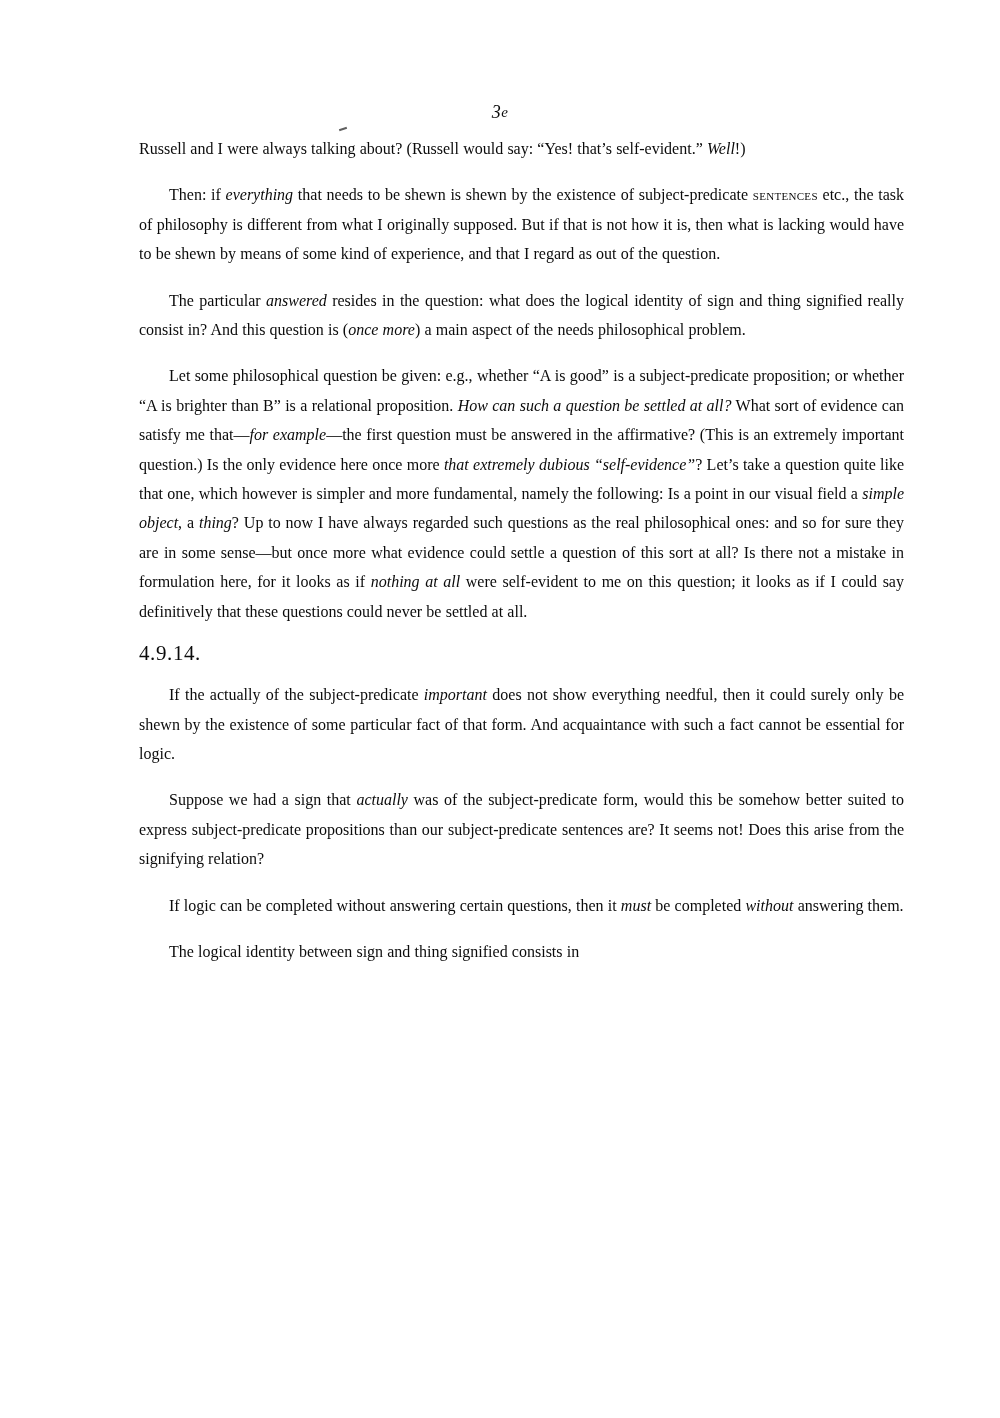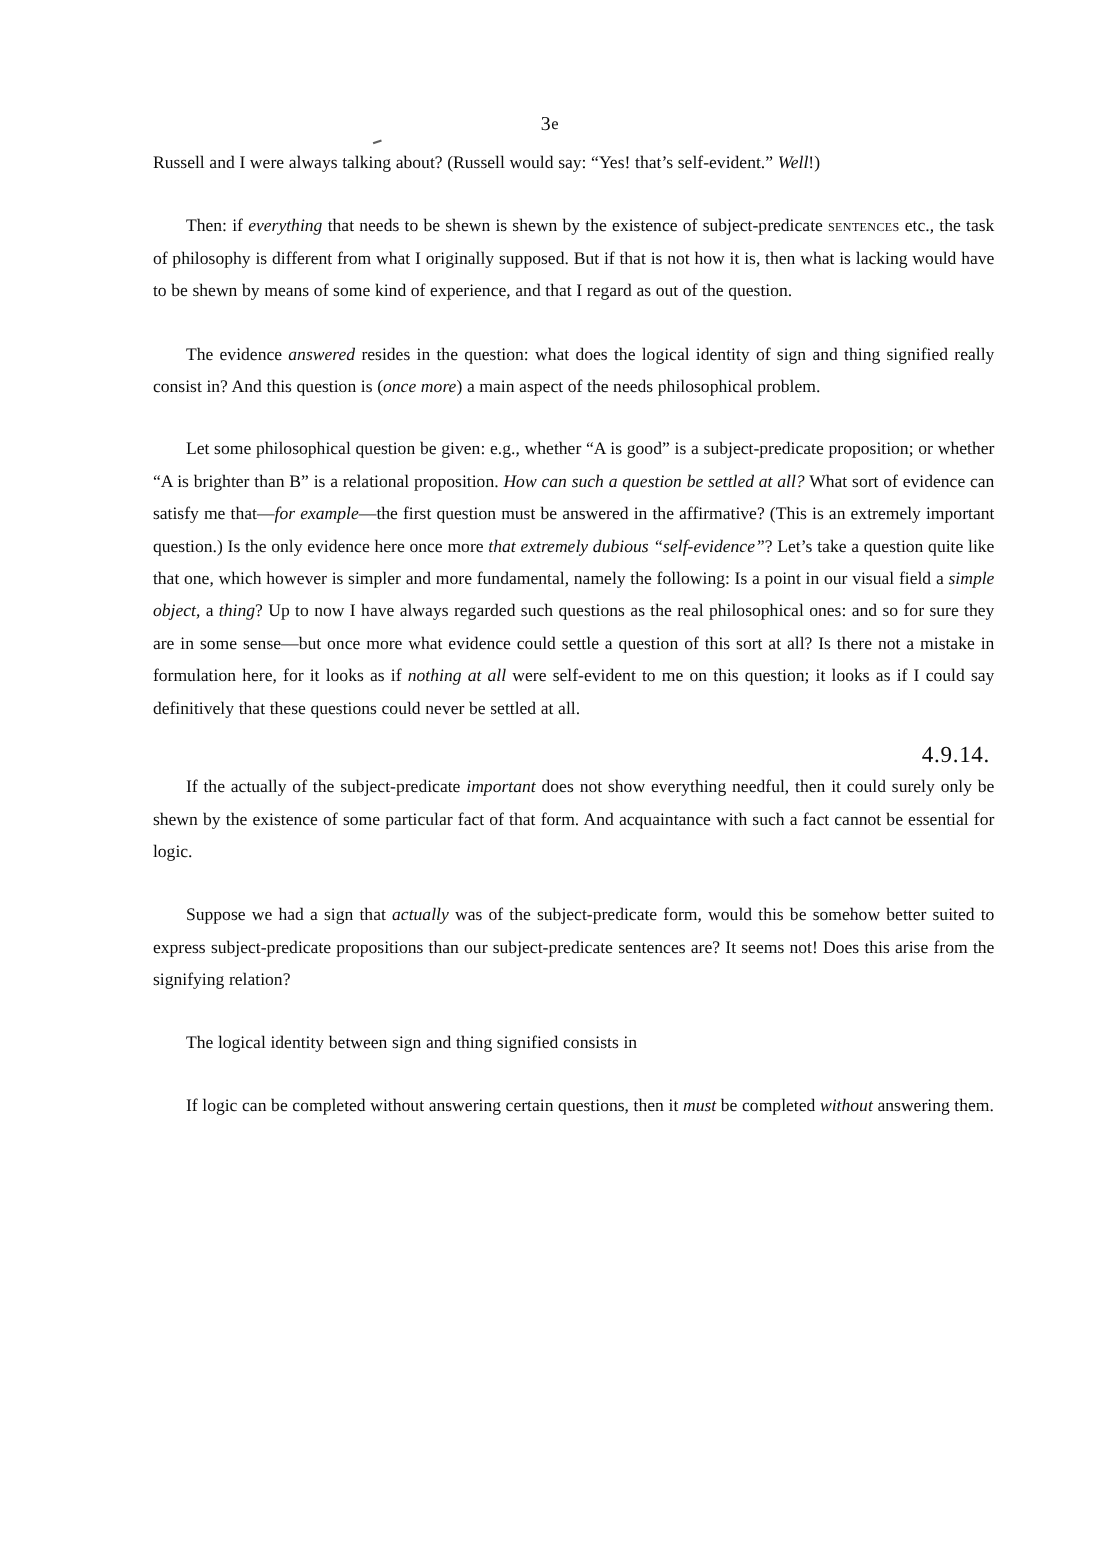--- a/index.html
+++ b/index.html
@@ -20,20 +20,21 @@
 
   .page-number {
     position: absolute;
     top: 101px;
     left: 0;
     width: 1000px;
     text-align: center;
     font-size: 17px;
     letter-spacing: 0.5px;
     font-family: "Liberation Serif", "DejaVu Serif", serif;
+    font-style: italic;
   }
   .page-number .ofig {
     font-size: 18px;
     position: relative;
     top: 1px;
   }
   .page-number .sup {
     font-size: 15px;
   }
 
@@ -50,39 +51,38 @@
     text-align-last: left;
     font-size: 16px;
     line-height: 29.4px;
     word-spacing: 0.2px;
     hyphens: none;
   }
   p.para.indent {
     text-indent: 30px;
   }
   p.para.gap {
-    margin-top: 28px;
+    margin-top: 17px;
   }
 
   .it {
     font-style: italic;
   }
   .sc {
     font-variant: small-caps;
     font-size: 0.95em;
     letter-spacing: 0.3px;
   }
 
   .daterow {
     position: relative;
-    text-align: right;
     font-size: 21px;
     line-height: 26px;
     margin-top: 14px;
-    margin-bottom: 2px;
+    margin-bottom: 14px;
     padding-right: 4px;
     letter-spacing: 0.6px;
   }
 
   .speck {
     position: absolute;
     background: #2a2a2a;
     opacity: 0.75;
   }
 </style>
@@ -94,28 +94,28 @@
   <div class="page-number">
     <span class="ofig">3</span><span class="sup">e</span>
   </div>
 
   <div class="textblock">
 
     <p class="para"><span>Russell and I were always talking about?  (Russell would say: “Yes! that’s self-evident.”  </span><span class="it">Well</span><span>!)</span></p>
 
     <p class="para indent gap"><span>Then: if </span><span class="it">everything</span><span> that needs to be shewn is shewn by the existence of subject-predicate </span><span class="sc">sentences</span><span> etc., the task of philosophy is different from what I originally supposed.  But if that is not how it is, then what is lacking would have to be shewn by means of some kind of experience, and that I regard as out of the question.</span></p>
 
-    <p class="para indent gap"><span>The evidence </span><span class="it">answered</span><span> resides in the question: what does the logical identity of sign and thing signified really consist in?  And this question is (</span><span class="it">once more</span><span>) a main aspect of the needs philosophical problem.</span></p>
+    <p class="para indent gap"><span>The particular </span><span class="it">answered</span><span> resides in the question: what does the logical identity of sign and thing signified really consist in?  And this question is (</span><span class="it">once more</span><span>) a main aspect of the needs philosophical problem.</span></p>
 
     <p class="para indent gap"><span>Let some philosophical question be given: e.g., whether “A is good” is a subject-predicate proposition; or whether “A is brighter than B” is a relational proposition.  </span><span class="it">How can such a question be settled at all?</span><span>  What sort of evidence can satisfy me that—</span><span class="it">for example</span><span>—the first question must be answered in the affirmative?  (This is an extremely important question.)  Is the only evidence here once more </span><span class="it">that extremely dubious “self-evidence”</span><span>?  Let’s take a question quite like that one, which however is simpler and more fundamental, namely the following: Is a point in our visual field a </span><span class="it">simple object</span><span>, a </span><span class="it">thing</span><span>?  Up to now I have always regarded such questions as the real philosophical ones: and so for sure they are in some sense—but once more what evidence could settle a question of this sort at all?  Is there not a mistake in formulation here, for it looks as if </span><span class="it">nothing at all</span><span> were self-evident to me on this question; it looks as if I could say definitively that these questions could never be settled at all.</span></p>
 
     <div class="daterow"><span>4.9.14.</span></div>
 
     <p class="para indent"><span>If the actually of the subject-predicate </span><span class="it">important</span><span> does not show everything needful, then it could surely only be shewn by the existence of some particular fact of that form.  And acquaintance with such a fact cannot be essential for logic.</span></p>
 
     <p class="para indent gap"><span class="speck" style="width:8px;height:2px;left:200px;top:-6px;transform:rotate(-18deg);"></span><span>Suppose we had a sign that </span><span class="it">actually</span><span> was of the subject-predicate form, would this be somehow better suited to express subject-predicate propositions than our subject-predicate sentences are?  It seems not!  Does this arise from the signifying relation?</span></p>
 
+    <p class="para indent gap"><span>If logic can be completed without answering certain questions, then it </span><span class="it">must</span><span> be completed </span><span class="it">without</span><span> answering them.</span></p>
+
     <p class="para indent gap"><span>The logical identity between sign and thing signified consists in</span></p>
-
-    <p class="para indent gap"><span>If logic can be completed without answering certain questions, then it </span><span class="it">must</span><span> be completed </span><span class="it">without</span><span> answering them.</span></p>
 
   </div>
 </div>
 
 </body></html>

